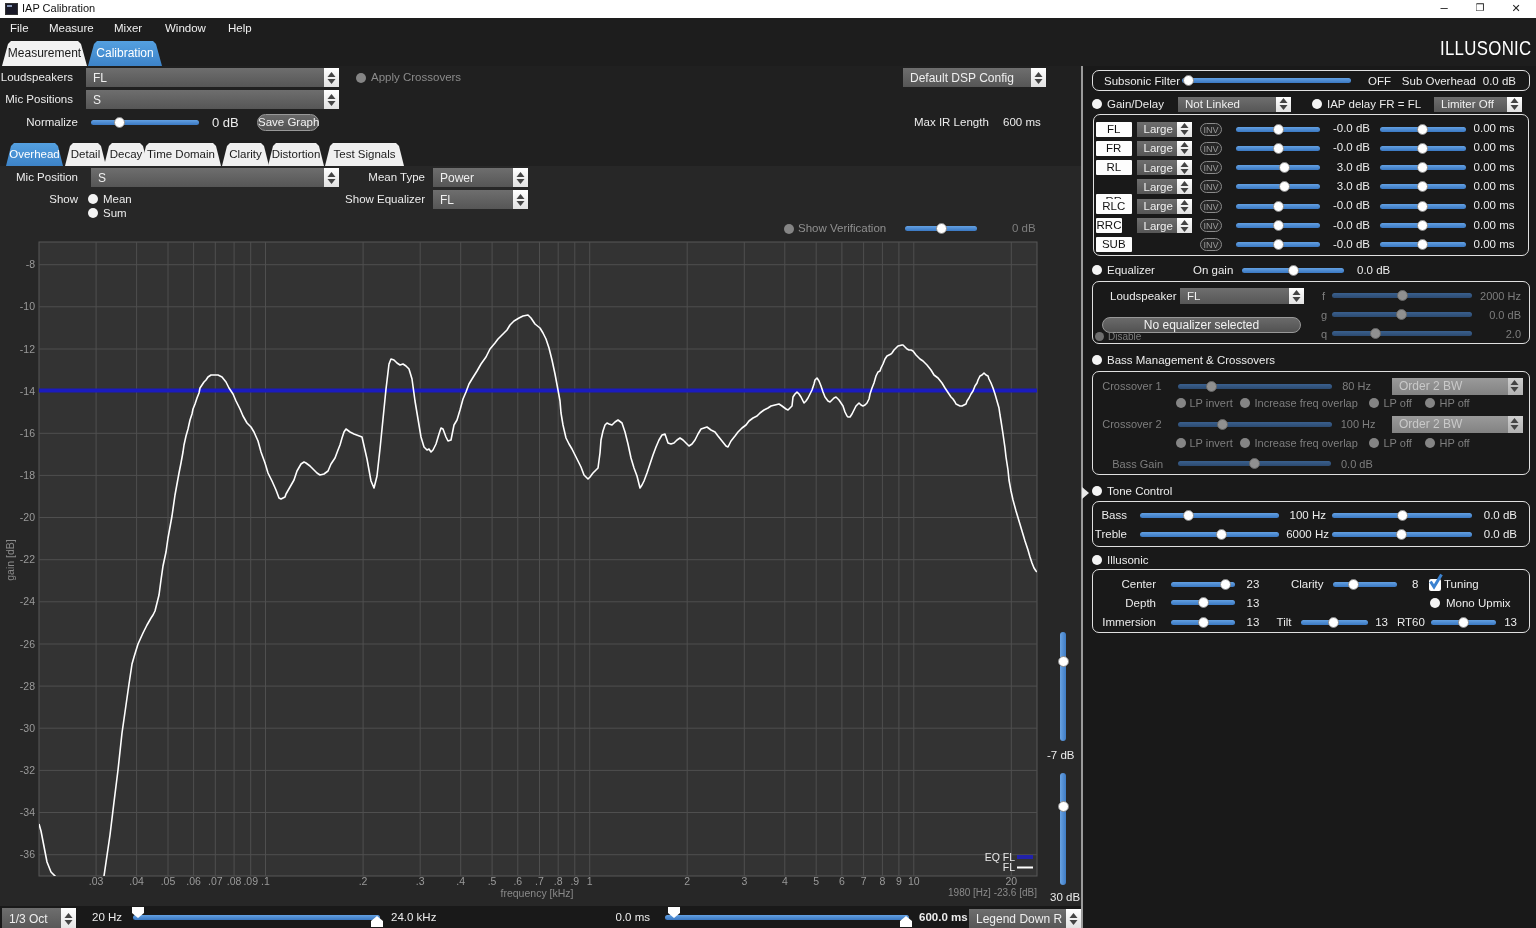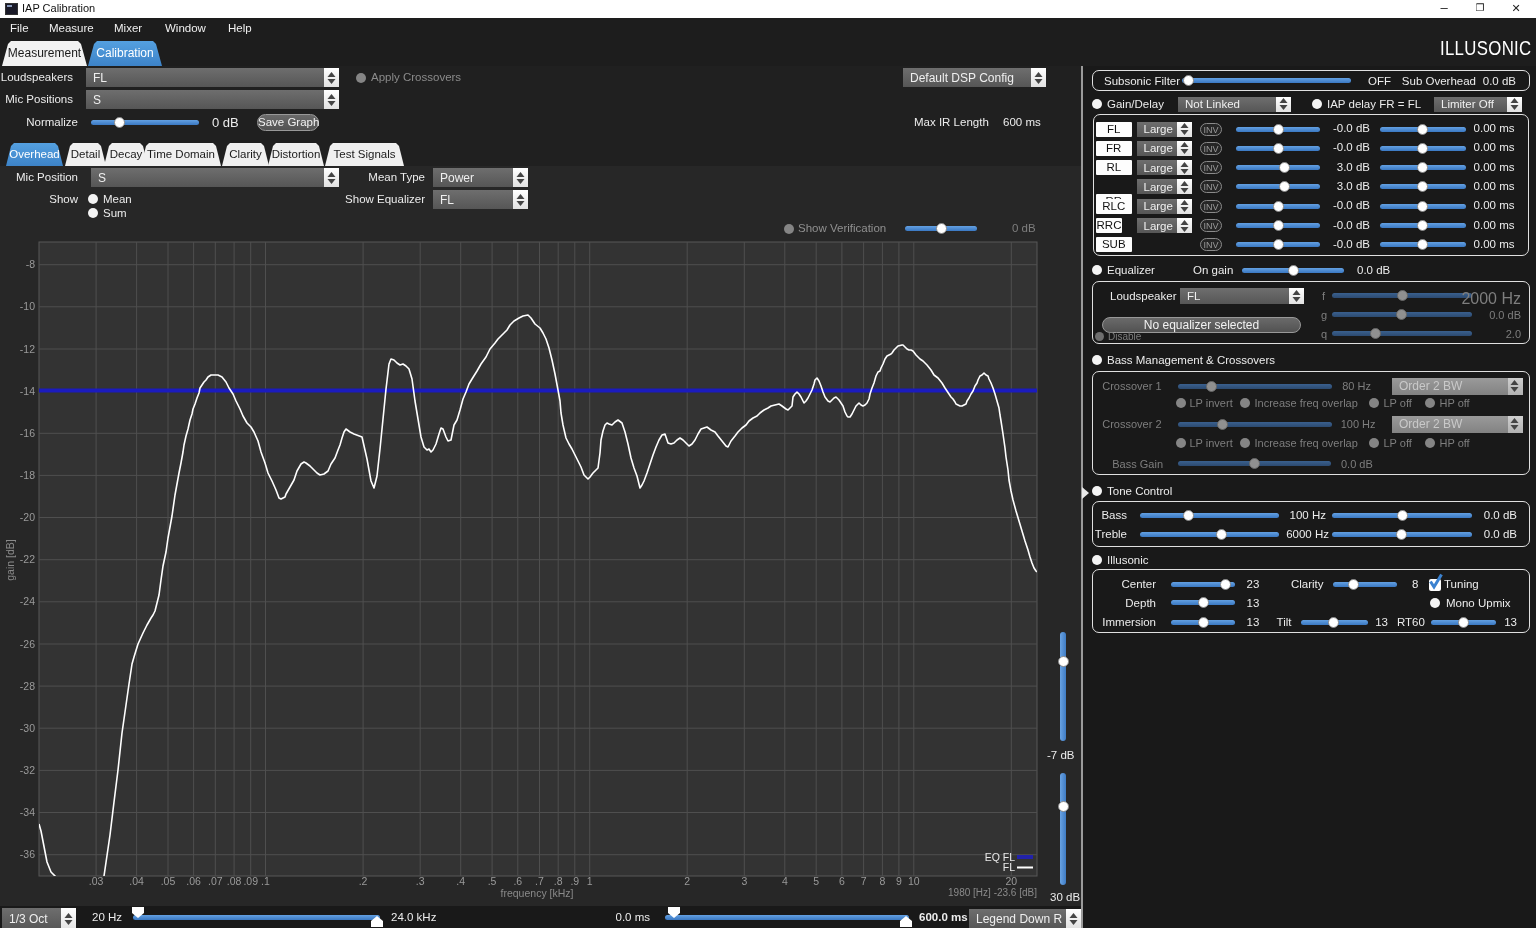--- a/index.html
+++ b/index.html
@@ -412,21 +412,21 @@
   <div class="lbl" style="right:359.5px;top:289.5px;font-size:11.5px;">Loudspeaker</div>
   <div class="dd " style="left:1180px;top:288px;width:124px;height:16px;font-size:11.5px;">
         <span class="t">FL</span>
         <span class="sp">
           <span class="arrs"></span>
         </span>
       </div>
   <div class="glbl" style="left:1322px;top:289.5px;font-size:11px;">f</div>
   <div class="track dis" style="left:1332px;top:293px;width:140px;"></div>
   <div class="thumb dis" style="left:1396.5px;top:290.0px;"></div>
-  <div class="glbl" style="right:15px;top:289.5px;font-size:16px;">2000 Hz</div>
+  <div class="glbl" style="right:15px;top:289.5px;font-size:11px;">2000 Hz</div>
   <div class="glbl" style="left:1321px;top:308.5px;font-size:11px;">g</div>
   <div class="track dis" style="left:1332px;top:312px;width:140px;"></div>
   <div class="thumb dis" style="left:1395.5px;top:309.0px;"></div>
   <div class="glbl" style="right:15px;top:308.5px;font-size:11px;">0.0 dB</div>
   <div class="glbl" style="left:1321px;top:327.5px;font-size:11px;">q</div>
   <div class="track dis" style="left:1332px;top:331px;width:140px;"></div>
   <div class="thumb dis" style="left:1369.5px;top:328.0px;"></div>
   <div class="glbl" style="right:15px;top:327.5px;font-size:11px;">2.0</div>
   <div class="pill" style="left:1102px;top:316.5px;width:199px;height:16.5px;line-height:15px;">No equalizer selected</div>
   <div class="led dg" style="left:1094.5px;top:332px;width:9px;height:9px;"></div>

